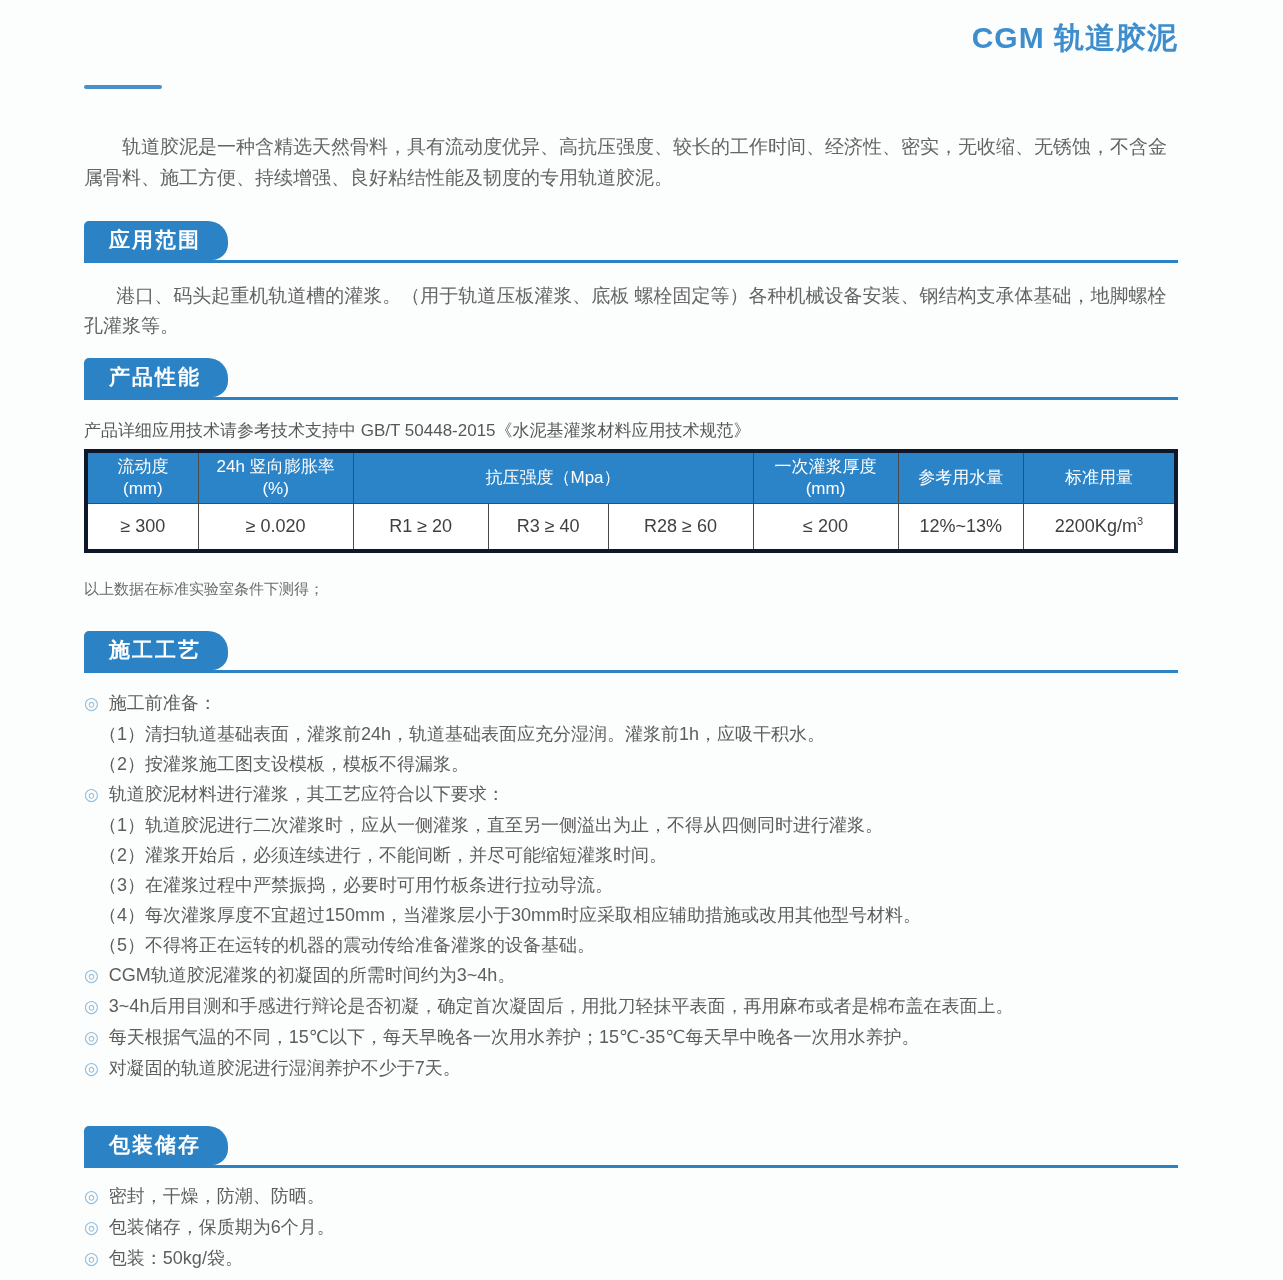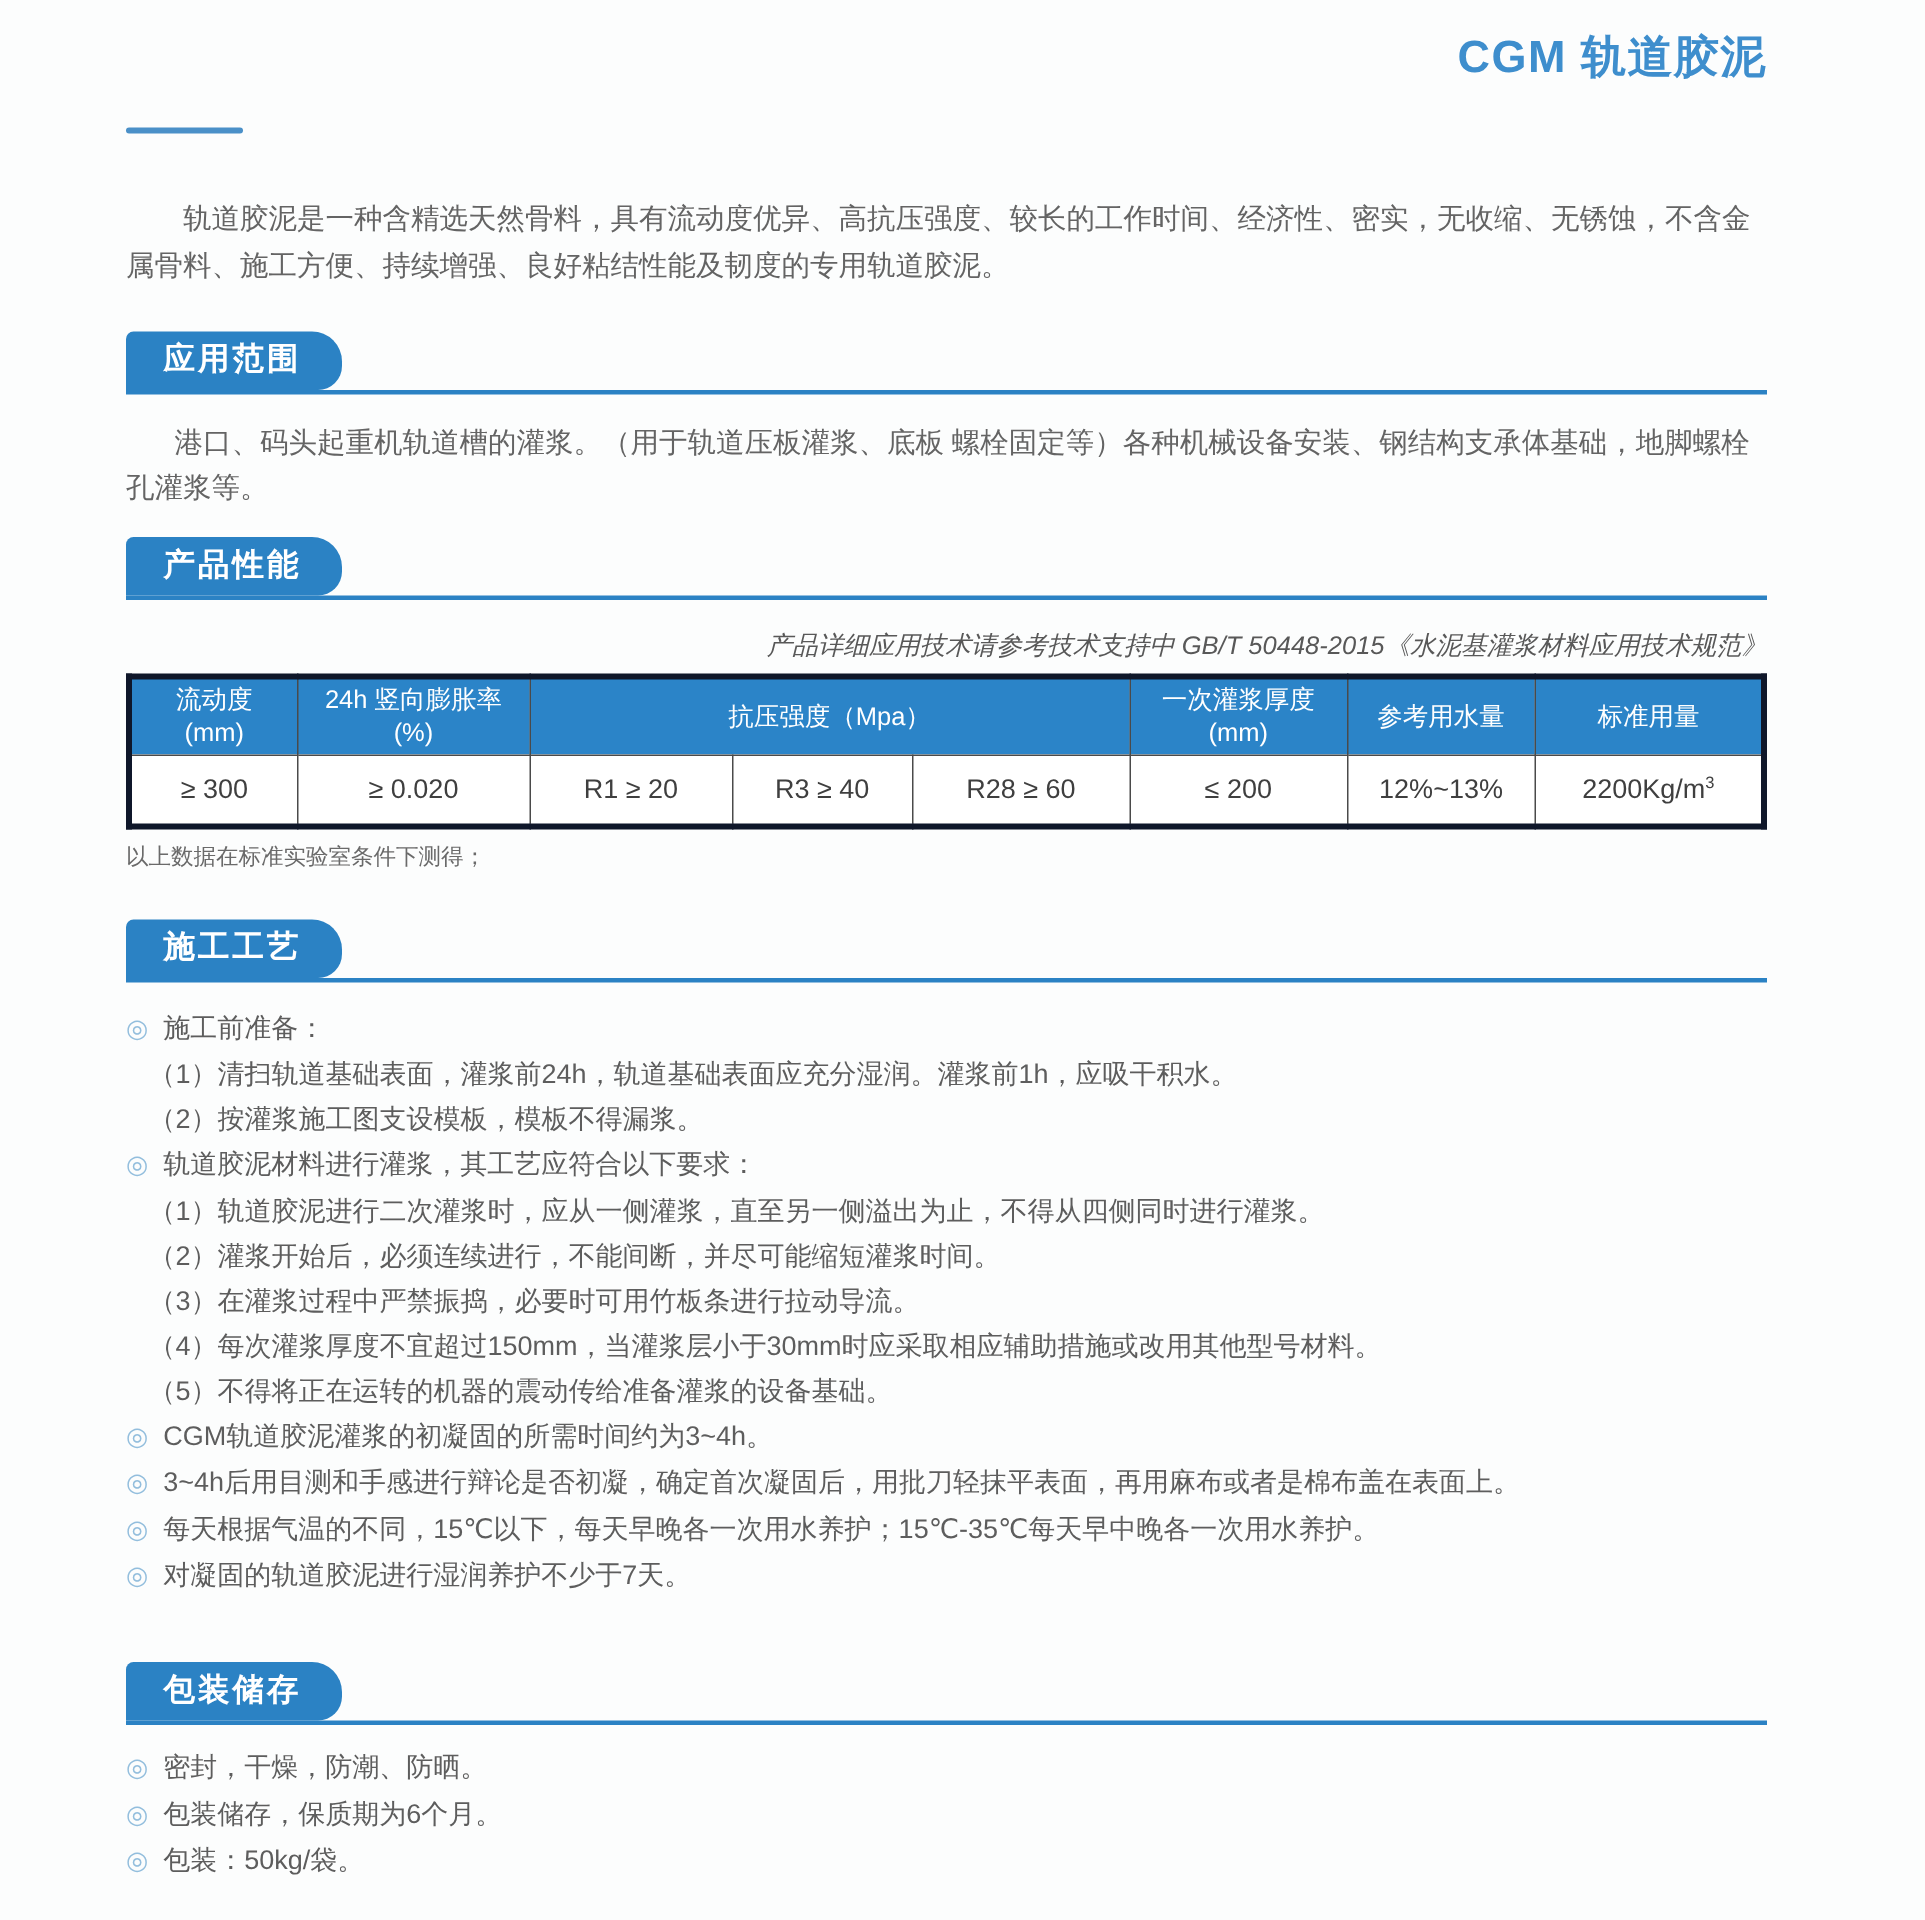--- a/index.html
+++ b/index.html
@@ -35,34 +35,34 @@
     letter-spacing:2px;
   }
 
   .app-body{margin-top:18px;font-size:19px;line-height:30px;text-indent:1.7em;color:#646464;}
 
   .sec-application{margin-top:28px;}
   .sec-performance{margin-top:17px;}
   .sec-construction{margin-top:32px;}
   .sec-packaging{margin-top:42px;}
 
-  .ref-note{margin-top:19px;font-size:17px;color:#585858;text-align:right;font-style:italic;}
+  .ref-note{margin-top:19px;font-size:17px;color:#585858;text-align:left;}
 
   
   table.spec{border-collapse:collapse;width:100%;margin-top:7px;table-layout:fixed;}
   table.spec th,table.spec td{border:1px solid #4a4a4a;text-align:center;vertical-align:middle;}
   table.spec{border:4px solid #0f172a;}
   table.spec th{
     background:#2b84c8;color:#fff;font-weight:400;
     font-size:17px;line-height:22px;height:52px;padding:2px 4px;
   }
   table.spec td{height:48px;font-size:18px;color:#3f3f3f;background:#fff;padding:2px 4px;}
   sup{font-size:11px;}
 
-  .footnote{margin-top:9px;font-size:15px;color:#6a6a6a;}
+  .footnote{margin-top:27px;font-size:15px;color:#6a6a6a;}
 
   
   .proc-list{margin-top:15px;}
   .li{font-size:18px;line-height:30px;color:#5d5d5d;display:flex;align-items:baseline;}
   .li .bl{color:var(--bullet-blue);font-size:17px;margin-right:10px;flex:0 0 auto;}
   .li.num{padding-left:15px;}
   .pkg-list{margin-top:13px;}
   .pkg-list .li{line-height:31px;}
 </style>
 </head>

